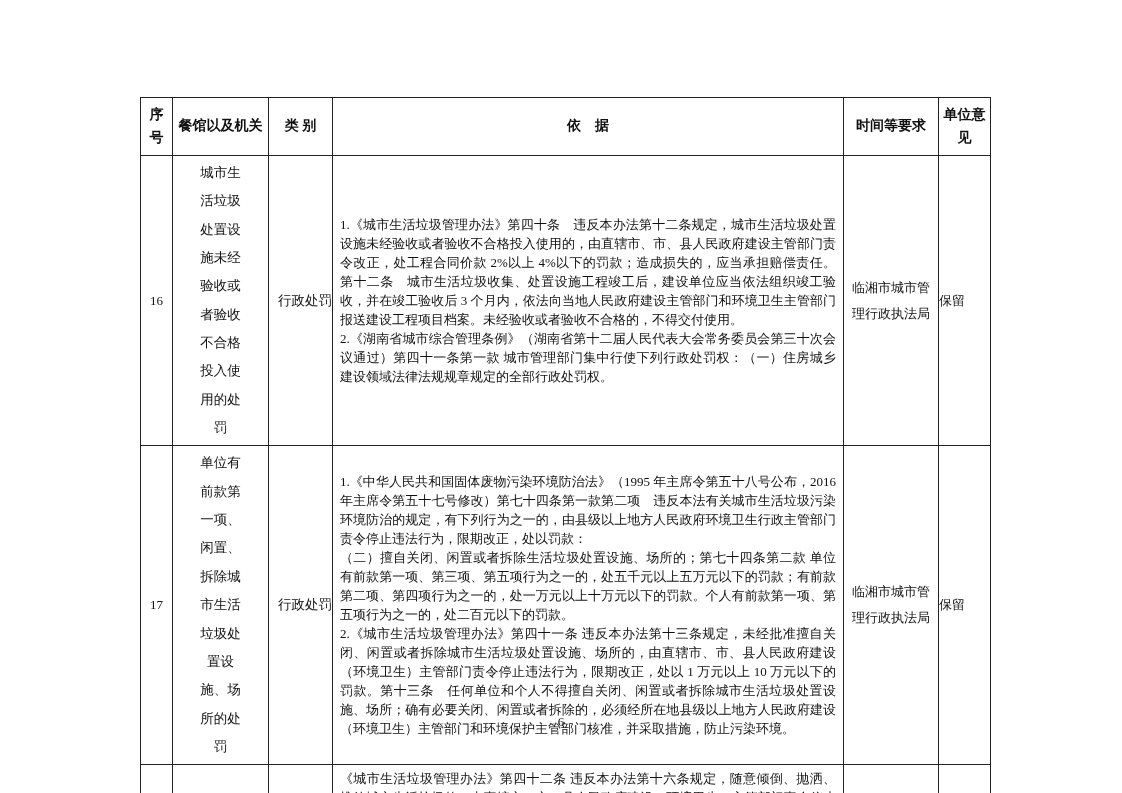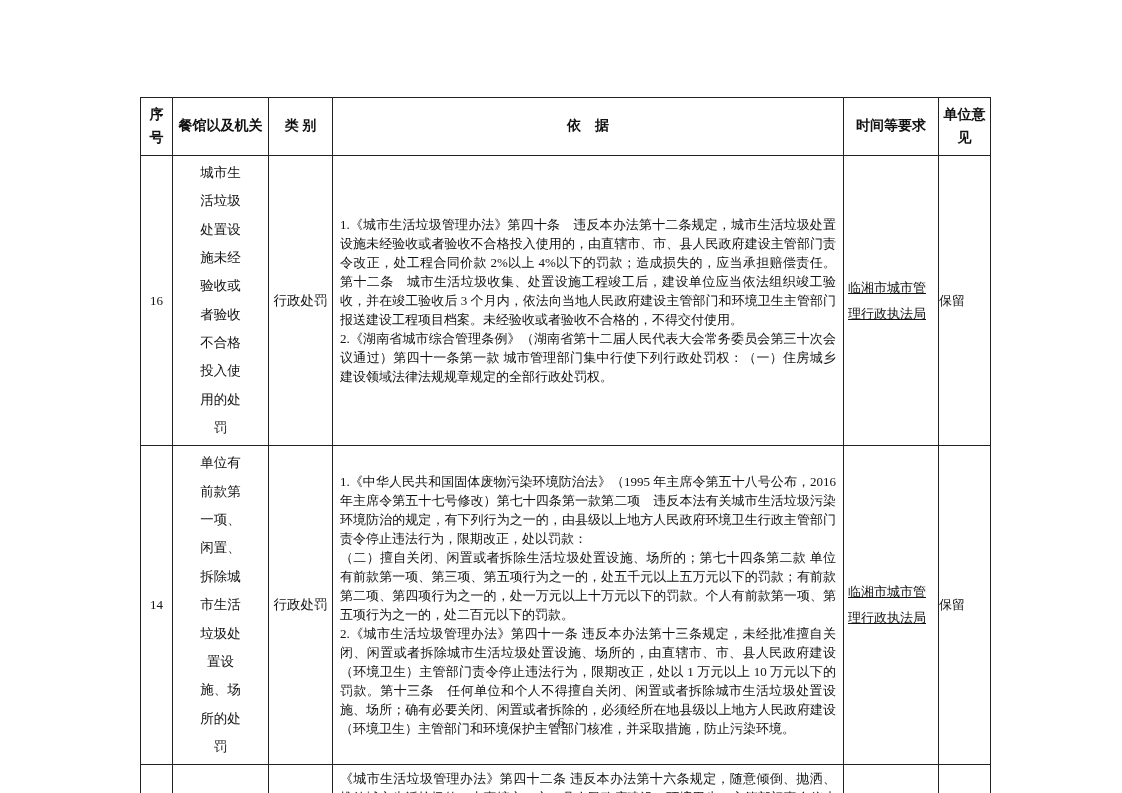--- a/index.html
+++ b/index.html
@@ -43,36 +43,36 @@
     text-align: center;
   }
   td.c-name {
     font-size: 13.5px;
     text-align: center;
     line-height: 2.1;
     padding: 3px 21px;
   }
   td.c-cat {
     font-size: 13.5px;
-    text-align: center;
+    text-align: right;
   }
   td.c-basis {
     font-size: 13px;
     line-height: 19px;
     text-align: justify;
     vertical-align: middle;
     padding: 4px 7px;
     white-space: pre-wrap;
     margin-left: 40px;
   }
   td.c-impl {
     font-size: 13px;
+    text-align: center;
     line-height: 2.0;
     padding: 2px 4px;
-    text-decoration: underline;
   }
   td.c-op {
     font-size: 13px;
     text-align: left;
   }
   .page-number {
     position: absolute;
     left: 50%;
     top: 714px;
     transform: translateX(-50%);
@@ -107,21 +107,21 @@
     <td class="c-no">16</td>
     <td class="c-name">城市生活垃圾处置设施未经验收或者验收不合格投入使用的处罚</td>
     <td class="c-cat">行政处罚</td>
     <td class="c-basis">1.《城市生活垃圾管理办法》第四十条　违反本办法第十二条规定，城市生活垃圾处置设施未经验收或者验收不合格投入使用的，由直辖市、市、县人民政府建设主管部门责令改正，处工程合同价款 2%以上 4%以下的罚款；造成损失的，应当承担赔偿责任。第十二条　城市生活垃圾收集、处置设施工程竣工后，建设单位应当依法组织竣工验收，并在竣工验收后 3 个月内，依法向当地人民政府建设主管部门和环境卫生主管部门报送建设工程项目档案。未经验收或者验收不合格的，不得交付使用。
 2.《湖南省城市综合管理条例》（湖南省第十二届人民代表大会常务委员会第三十次会议通过）第四十一条第一款 城市管理部门集中行使下列行政处罚权：（一）住房城乡建设领域法律法规规章规定的全部行政处罚权。</td>
     <td class="c-impl">临湘市城市管理行政执法局</td>
     <td class="c-op">保留</td>
   </tr>
 
   <tr>
-    <td class="c-no">14</td>
+    <td class="c-no">17</td>
     <td class="c-name">单位有前款第一项、闲置、拆除城市生活垃圾处置设施、场所的处罚</td>
     <td class="c-cat">行政处罚</td>
     <td class="c-basis">1.《中华人民共和国固体废物污染环境防治法》（1995 年主席令第五十八号公布，2016 年主席令第五十七号修改）第七十四条第一款第二项　违反本法有关城市生活垃圾污染环境防治的规定，有下列行为之一的，由县级以上地方人民政府环境卫生行政主管部门责令停止违法行为，限期改正，处以罚款：
 （二）擅自关闭、闲置或者拆除生活垃圾处置设施、场所的；第七十四条第二款 单位有前款第一项、第三项、第五项行为之一的，处五千元以上五万元以下的罚款；有前款第二项、第四项行为之一的，处一万元以上十万元以下的罚款。个人有前款第一项、第五项行为之一的，处二百元以下的罚款。
 2.《城市生活垃圾管理办法》第四十一条 违反本办法第十三条规定，未经批准擅自关闭、闲置或者拆除城市生活垃圾处置设施、场所的，由直辖市、市、县人民政府建设（环境卫生）主管部门责令停止违法行为，限期改正，处以 1 万元以上 10 万元以下的罚款。第十三条　任何单位和个人不得擅自关闭、闲置或者拆除城市生活垃圾处置设施、场所；确有必要关闭、闲置或者拆除的，必须经所在地县级以上地方人民政府建设（环境卫生）主管部门和环境保护主管部门核准，并采取措施，防止污染环境。</td>
     <td class="c-impl">临湘市城市管理行政执法局</td>
     <td class="c-op">保留</td>
   </tr>
 
   <tr>

